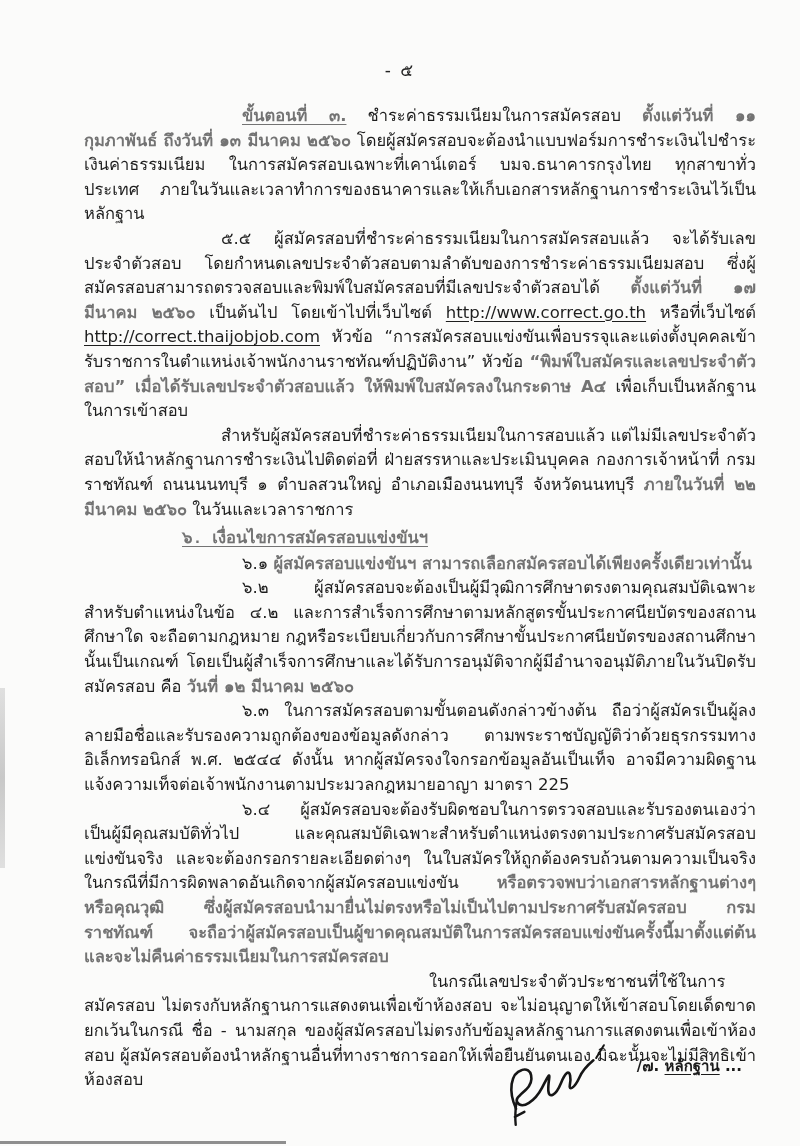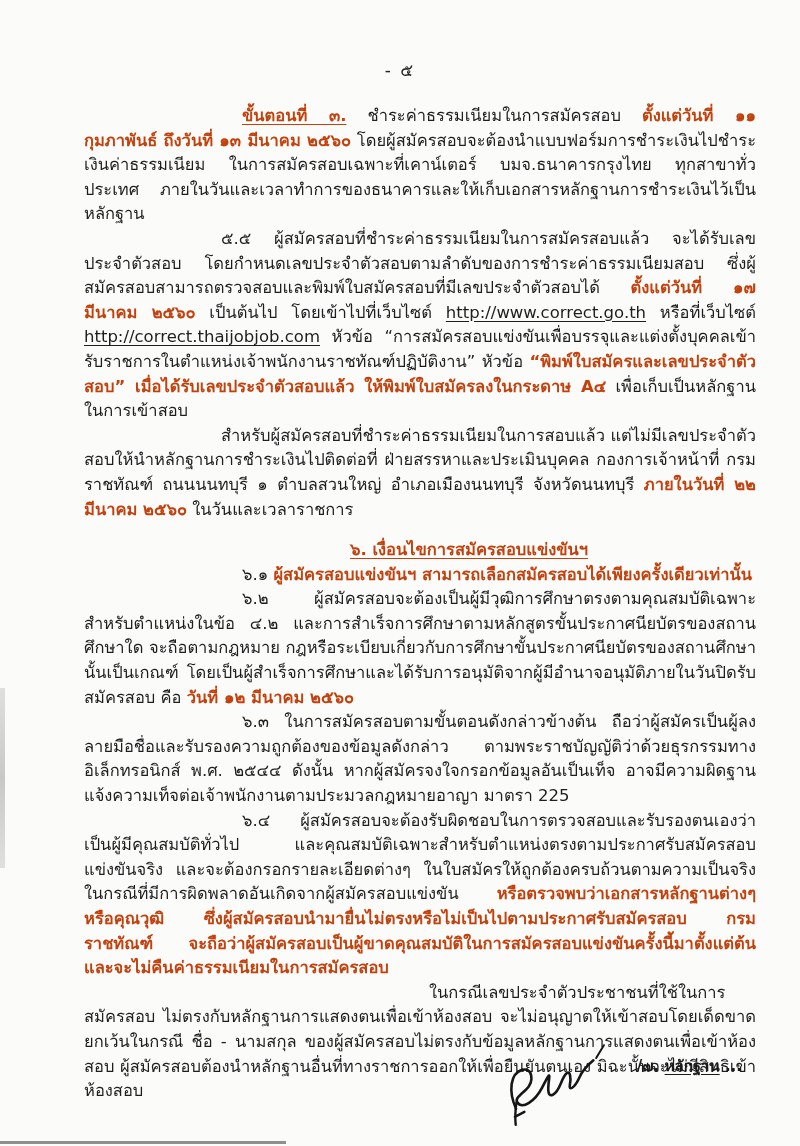--- a/index.html
+++ b/index.html
@@ -15,22 +15,22 @@
     text-align:center;font-size:17px;letter-spacing:2px;color:#222;
   }
   .doc-body{
     position:absolute;left:84px;top:104px;width:672px;
     font-size:16.5px;line-height:24.6px;text-align:justify;
   }
   .para{margin:0;}
   .k-body{text-indent:158px;}
   .k-item{text-indent:137px;}
   .k-deep{text-indent:345px;}
-  .k-heading{text-indent:98px;margin-top:16px;text-align:center;}
-  .b{font-weight:bold;color:#c2410c;}
+  .k-heading{text-indent:98px;margin-top:5px;text-align:left;font-family:Liberation Mono, monospace;}
+  .b{font-weight:bold;color:#737373;}
   .u{text-decoration:underline;text-underline-offset:3px;}
   .footer{
     position:absolute;right:40px;top:1040px;width:260px;height:100px;
   }
   .continuation{
     position:absolute;right:18px;top:14px;
     font-size:15px;font-weight:bold;color:#1a1a1a;white-space:nowrap;
   }
   .signature-svg{
     position:absolute;left:0;top:6px;

